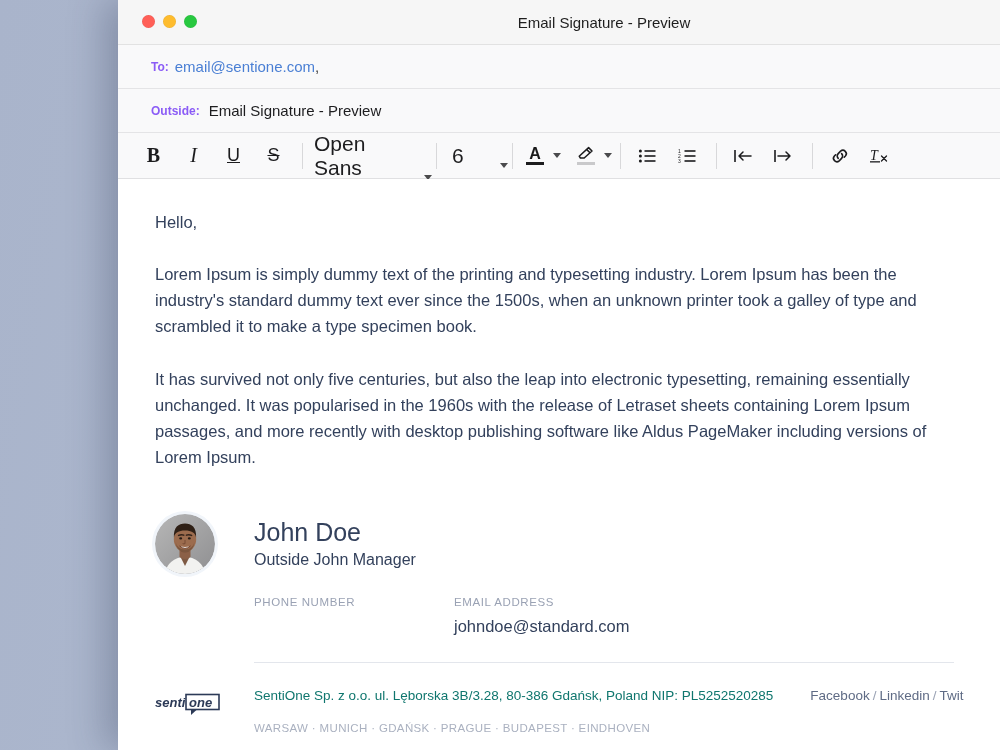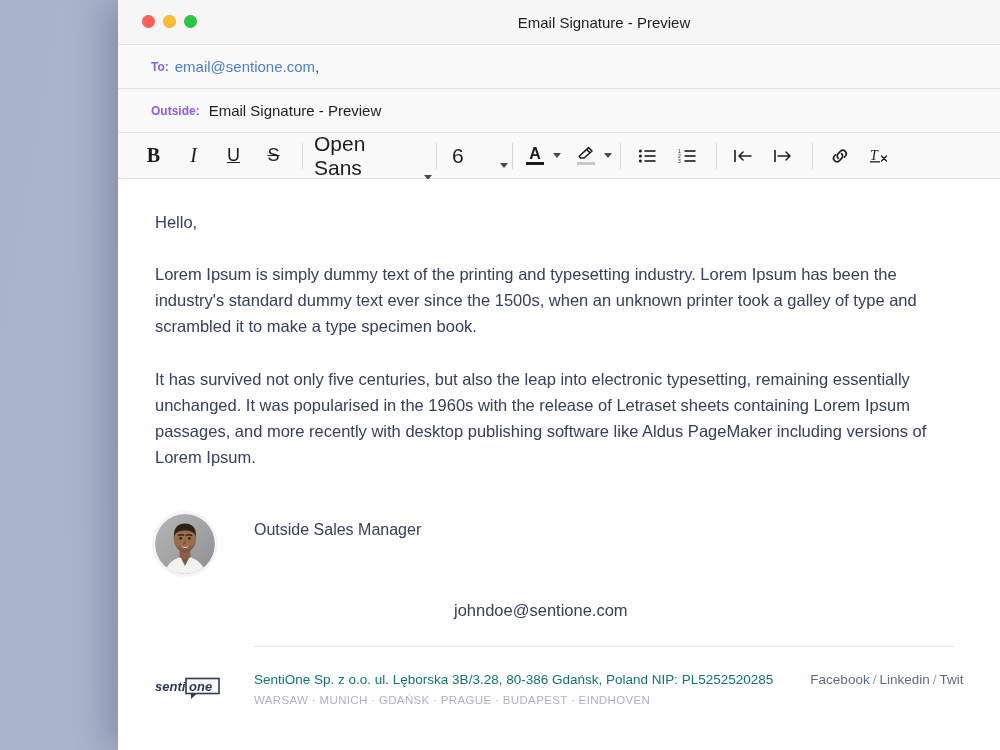--- a/index.html
+++ b/index.html
@@ -255,21 +255,21 @@
   #legal-line1 {
     font-size: 13.5px;
     color: #0f766e;
     line-height: 18px;
     white-space: nowrap;
   }
   #legal-line2 {
     font-size: 11.5px;
     color: #aab1c0;
     letter-spacing: 0.35px;
-    margin-top: 3px;
+    margin-top: 15px;
     line-height: 16px;
     white-space: nowrap;
   }
   #sig-social {
     margin-left: 37px;
     font-size: 13.5px;
     color: #5f6b85;
     padding-top: 1px;
     white-space: nowrap;
   }
@@ -453,29 +453,32 @@
 
               <path d="M24.8 32.2 q5.2 4.4 10.4 0 q-5.2 1.5 -10.4 0 z" fill="#ffffff"></path>
               <path d="M24.8 32.2 q5.2 4.6 10.4 0" stroke="#6b402c" stroke-width="1" fill="none" stroke-linecap="round"></path>
 
               <path d="M20.5 28 q1 9.5 9.5 10.6 q8.5 -1.1 9.5 -10.6 q-1.5 7 -9.5 7.6 q-8 -0.6 -9.5 -7.6 z" fill="#3a2a1e" opacity="0.33"></path>
             </g>
           </svg>
         </div>
 
         <div id="sig-name-block">
-          <div id="sig-title">Outside Sales Manager</div>
+          <div id="sig-name">John Doe</div>
+          <div id="sig-title">Outside John Manager</div>
         </div>
       </div>
 
       <div id="sig-contacts">
         <div class="contact-col">
+          <div class="contact-label">PHONE NUMBER</div>
         </div>
         <div class="contact-col wide">
-          <div class="contact-value">johndoe@sentione.com</div>
+          <div class="contact-label">EMAIL ADDRESS</div>
+          <div class="contact-value">johndoe@standard.com</div>
         </div>
       </div>
 
       <div id="sig-divider"></div>
 
       <div id="sig-footer">
         <div id="sig-logo">
           <svg width="66" height="26" viewBox="0 0 66 26" aria-hidden="true">
             <text x="0" y="15.5" font-size="13" font-family="Liberation Sans, sans-serif" font-weight="700" fill="#2c3a57">senti</text>
             <rect x="31" y="3.5" width="33" height="15" fill="none" stroke="#2c3a57" stroke-width="1.6"></rect>

